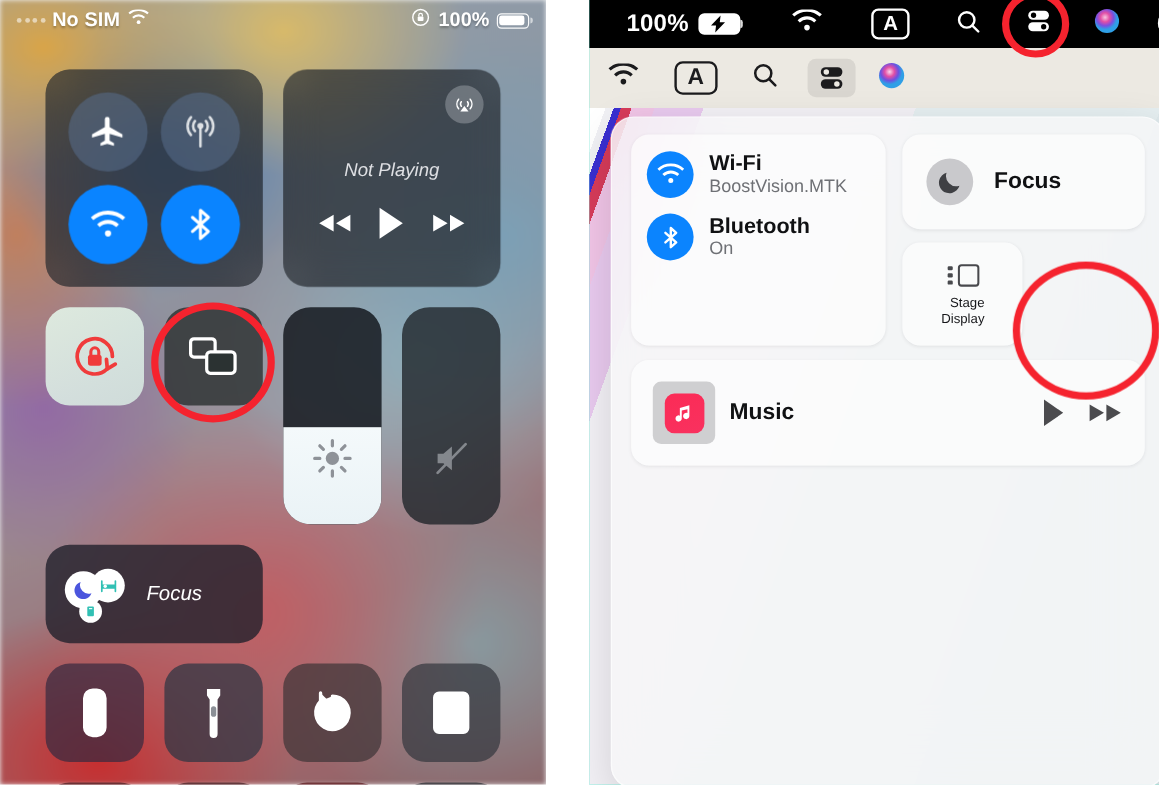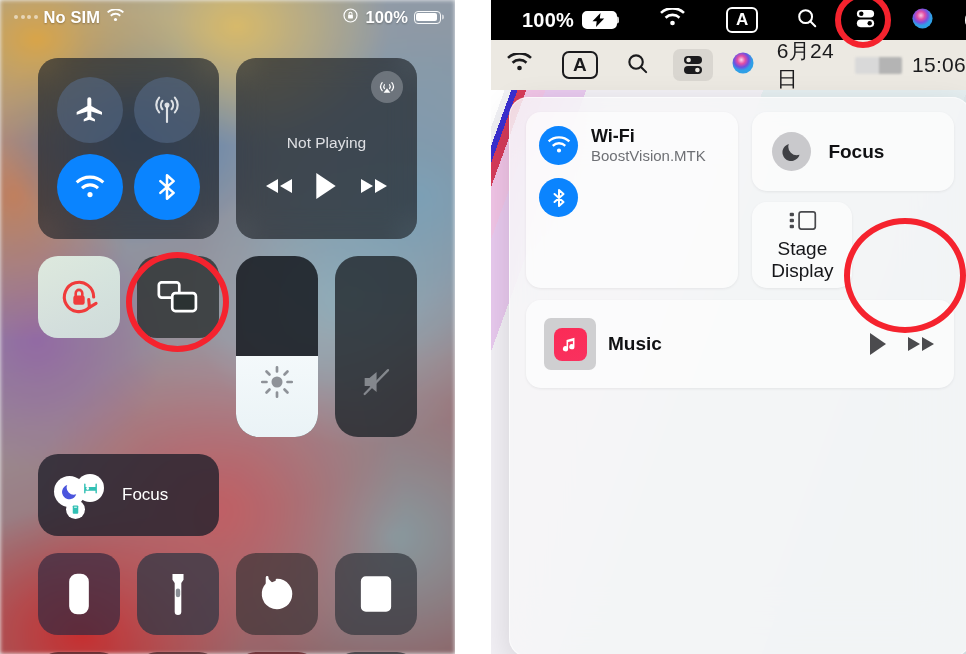--- a/index.html
+++ b/index.html
@@ -52,21 +52,21 @@
     position:relative; display:flex; align-items:center; padding:1.4px;
   }
   .batt-shell::after {
     content:""; position:absolute; right:-3.6px; top:50%; transform:translateY(-50%);
     width:2px; height:5px; border-radius:0 2px 2px 0; background:rgba(255,255,255,.6);
   }
   .batt-fill { height:100%; border-radius:2px; background:#fff; }
 
   
   .ios-grid { position:absolute; left:38px; top:58px; width:379px; }
-  .row { display:flex; gap:17px; margin-bottom:17px; }
+  .row { display:flex; gap:17px; margin-bottom:17px;font-style:italic; }
   .tile { border-radius:20px; position:relative; overflow:hidden; }
   .tile::before{ content:""; position:absolute; inset:0; backdrop-filter: blur(14px); }
 
   .tile-dark { background: rgba(32,36,42,.70); }
 
   
   .conn { width:181px; height:181px; padding:18px; }
   .conn-grid { position:relative; display:grid; grid-template-columns:1fr 1fr; grid-template-rows:1fr 1fr; gap:8px; height:100%; }
   .circ { width:66px; height:66px; border-radius:50%; display:flex; align-items:center; justify-content:center; justify-self:center; align-self:center;}
   .circ-off { background: rgba(88,110,140,.55); }
@@ -195,21 +195,21 @@
 
   .cc-right-col { display:flex; flex-direction:column; gap:11px; width:212px; }
   .cc-focus { height:79px; display:flex; align-items:center; padding-left:20px; gap:17px; }
   .focus-circ { width:39px; height:39px; border-radius:50%; background:#c9c9cc; display:flex; align-items:center; justify-content:center; }
   .focus-circ svg { width:23px; height:23px; }
   .cc-focus .lbl { font-size:19px; font-weight:600; color:#101113; }
 
   .cc-pair { display:flex; gap:11px; }
   .cc-mini { width:100px; height:86px; display:flex; flex-direction:column; align-items:center; justify-content:center; gap:5px; }
   .cc-mini svg { width:29px; height:25px; }
-  .cc-mini .lbl { font-size:19px; font-weight:500; color:#151619; text-align:center; line-height:1.16; }
+  .cc-mini .lbl { font-size:11px; font-weight:500; color:#151619; text-align:right; line-height:1.16; }
 
   .cc-block { margin-top:12px; padding:10px 14px 14px; }
   .cc-block .hd { font-size:18px; font-weight:700; color:#101113; margin-bottom:9px; }
   .track { height:34px; border-radius:17px; background: linear-gradient(180deg,#c8c8c8,#b9b9b9); position:relative; display:flex; align-items:center; }
   .track .filled { position:absolute; left:0; top:0; bottom:0; border-radius:17px; background: linear-gradient(180deg,#ffffff,#f7f7f7); }
   .track .knob { position:absolute; width:34px; height:34px; border-radius:50%; background:#fff; box-shadow:0 1px 3px rgba(0,0,0,.3); top:0; }
   .track svg { position:absolute; left:9px; width:20px; height:20px; z-index:2; opacity:.55; }
   .sound-row { display:flex; align-items:center; gap:12px; }
   .sound-row .track { flex:1; }
   .airplay-round { width:36px; height:36px; border-radius:50%; background:rgba(0,0,0,.10); display:flex; align-items:center; justify-content:center; flex:0 0 auto; }
@@ -539,25 +539,20 @@
               <stop offset="0%" stop-color="#fbd6ec"></stop>
                   <stop offset="38%" stop-color="#e24fa5"></stop>
               <stop offset="70%" stop-color="#6f4fe0"></stop>
                   <stop offset="100%" stop-color="#2f9fe6"></stop>
             </radialGradient>
               </defs>
             <circle cx="12" cy="12" r="10.5" fill="url(#sg2)"></circle>
           </svg>
         </span>
       </div>
-      <div class="mb-item" style="margin-left:22px; gap:10px;">
-        <span class="mb-date">6月24日</span>
-        <span class="redact"></span>
-        <span class="mb-date">15:06</span>
-      </div>
     </div>
 
     <div class="mac-bg"></div>
 
     <div class="cc-panel">
 
       <div class="cc-row">
 
         <div class="cc-card cc-conn">
           <div class="conn-item">
@@ -571,20 +566,24 @@
             <span class="conn-txt">
               <span class="t1">Wi-Fi</span><br>
               <span class="t2">BoostVision.MTK</span>
             </span>
           </div>
           <div class="conn-item">
             <span class="conn-ic">
               <svg viewBox="0 0 24 24" fill="none" stroke="#fff" stroke-width="2" stroke-linejoin="round" stroke-linecap="round">
                 <path d="M7.5 8l9 8-4.5 4V4l4.5 4-9 8"></path>
               </svg>
+            </span>
+            <span class="conn-txt">
+              <span class="t1">Bluetooth</span><br>
+              <span class="t2">On</span>
             </span>
           </div>
         </div>
 
         <div class="cc-right-col">
           <div class="cc-card cc-focus">
             <span class="focus-circ">
               <svg viewBox="0 0 24 24" fill="#3f4044">
                   <path d="M20.4 15.4A8.9 8.9 0 019.2 4.1a9.1 9.1 0 1011.2 11.3z"></path>
                 </svg>

